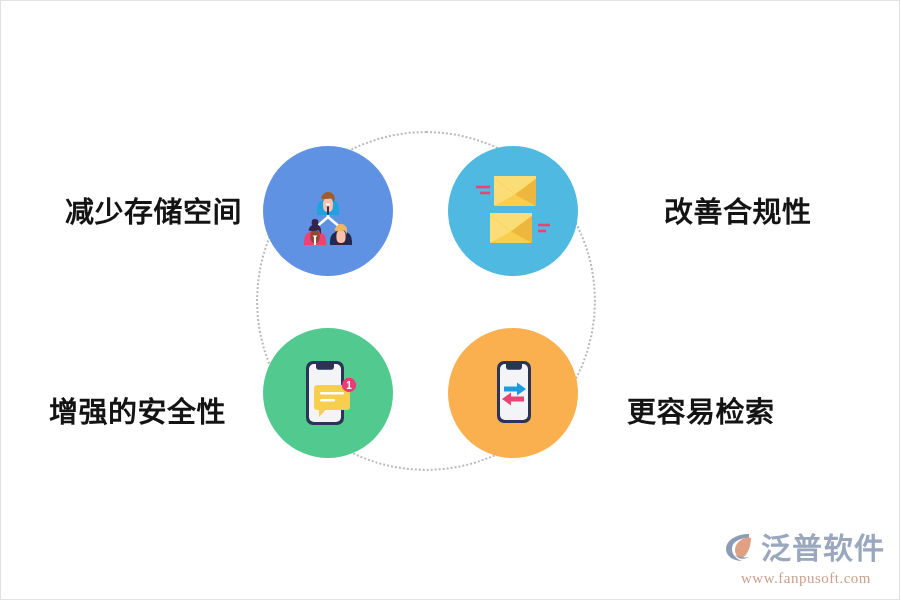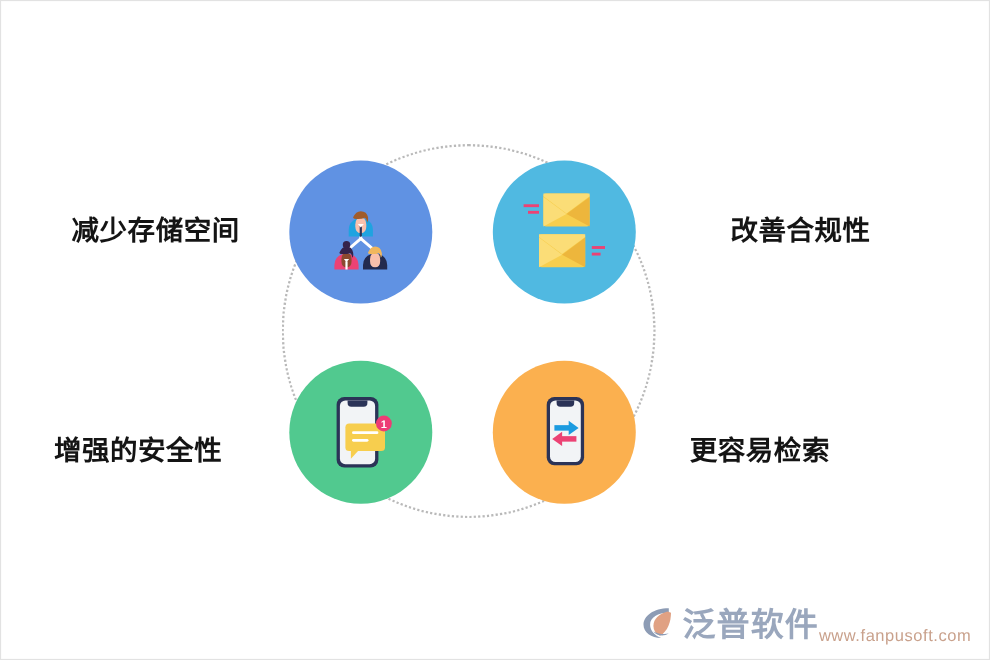--- a/index.html
+++ b/index.html
@@ -49,61 +49,61 @@
   .node.tr { left: 447px; top: 145px; }
   .node.bl { left: 262px; top: 327px; }
   .node.br { left: 447px; top: 327px; }
 
   .node svg { display: block; overflow: visible; }
 
   
   .label {
     position: absolute;
     z-index: 3;
-    font-size: 25px;
+    font-size: 29px;
     font-weight: bold;
     color: #141414;
     letter-spacing: 0.5px;
     white-space: nowrap;
     line-height: 1;
   }
   .label.l-tl { left: 64px;  top: 197px; }
   .label.l-tr { left: 626px; top: 197px; margin-left: 37px; }
   .label.l-bl { left: 48px;  top: 397px; }
   .label.l-br { left: 626px; top: 397px; }
 
   
   .watermark {
     position: absolute;
     right: 14px;
     bottom: 12px;
     z-index: 4;
     display: flex;
-    flex-direction: row;
+    flex-direction: column;
     align-items: flex-end;
   }
   .wm-row {
     display: flex;
     align-items: center;
     gap: 4px;
   }
   .wm-name {
     font-size: 30px;
     font-weight: bold;
     color: #9aa7bd;
     line-height: 1;
     letter-spacing: 1px;
   }
   .wm-url {
-    font-family: Liberation Sans, sans-serif;
+    font-family: Liberation Serif, serif;
     font-size: 15px;
     color: #c9a18c;
     letter-spacing: 0.5px;
     margin-top: 3px;
-    margin-right: 2px;
+    margin-right: 14px;
   }
 </style>
 </head>
 <body>
 
 <div id="canvas">
 
   <div class="ring"></div>
 
   <div class="node tl" style="background:#6092E3;">

